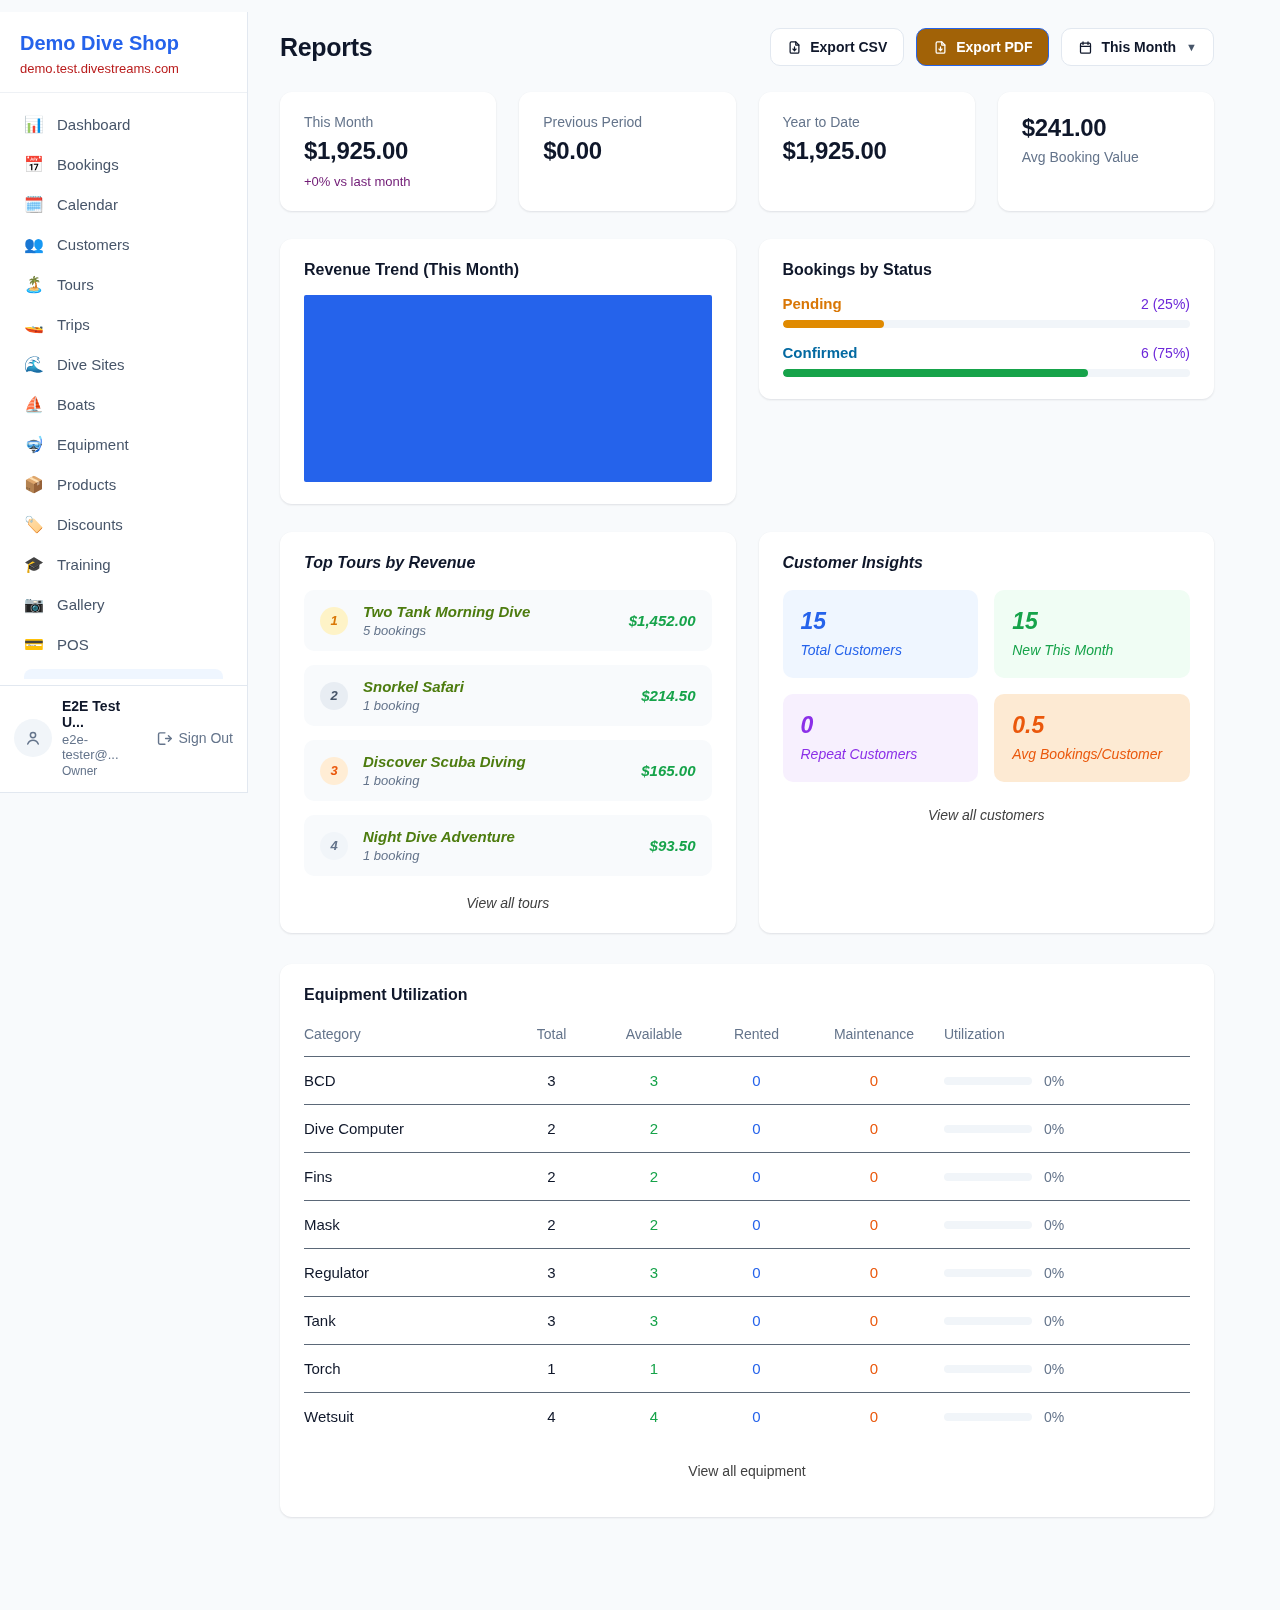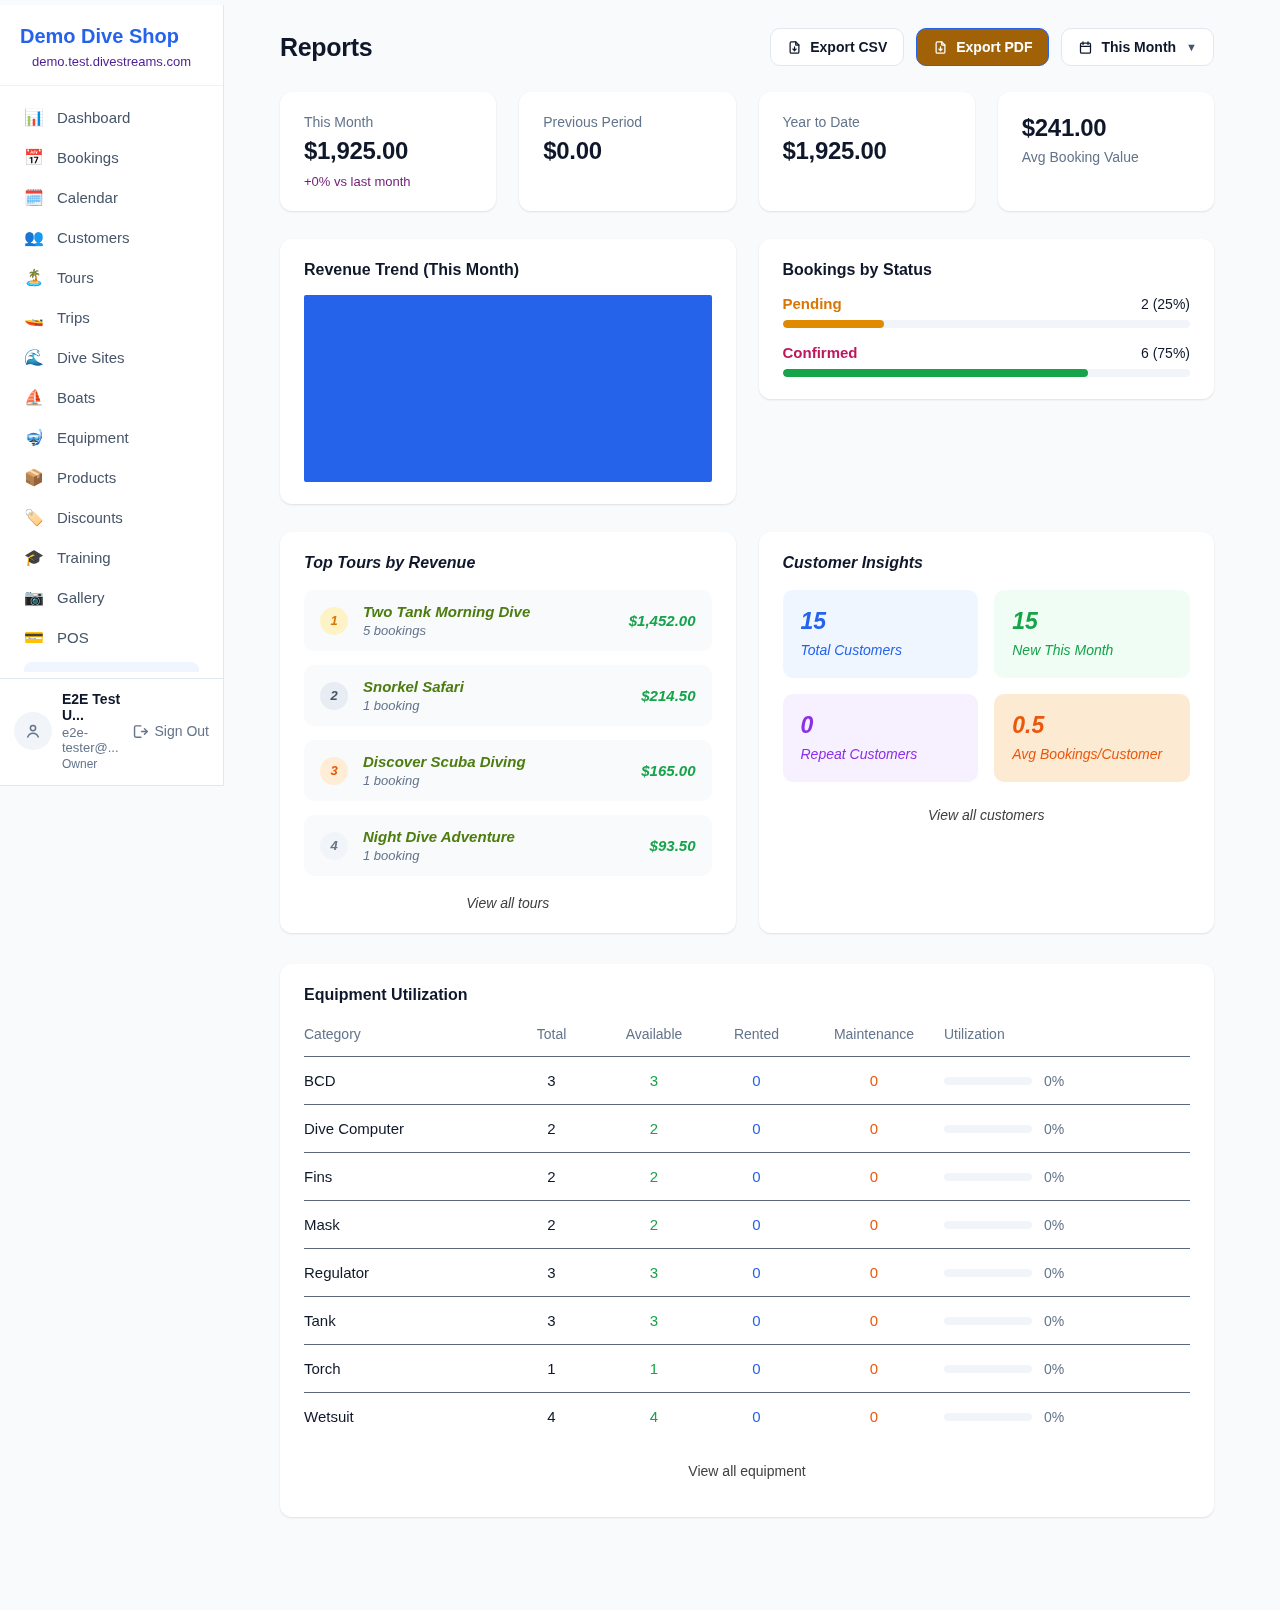--- a/index.html
+++ b/index.html
@@ -5,26 +5,26 @@
   * { box-sizing: border-box; }
   html, body { margin: 0; padding: 0; }
   body {
     width: 1280px; height: 1610px; overflow: hidden; position: relative;
     background: #f8fafc; color: #0f172a;
     font-family: "Liberation Sans", "DejaVu Sans", sans-serif;
     font-size: 15px;
   }
   
   .sidebar {
-    position: absolute; left: 0; top: 5px; width: 224px; height: 781px;
+    position: absolute; left: 0; top: 12px; width: 248px; height: 781px;
     background: #fff; border-right: 1px solid #e2e8f0; border-bottom: 1px solid #e2e8f0;
   }
   .sidebar-header { padding: 20px 20px 16px; border-bottom: 1px solid #eef1f5; }
   .shop-name { font-size: 20px; font-weight: 700; color: #2563eb; margin: 0 0 6px; }
-  .shop-domain { font-size: 13px; color: #4c1d95; text-align: center; }
+  .shop-domain { font-size: 13px; color: #b91c1c; }
   .nav { padding: 12px 12px 0; }
   .nav-item {
     display: flex; align-items: center; gap: 13px;
     padding: 10px 12px; border-radius: 8px; cursor: pointer;
     color: #475569; font-size: 15px; margin-bottom: 1px;
   }
   .nav-icon { width: 20px; text-align: center; font-size: 16px; flex: 0 0 20px; }
   .nav-item-partial { background: #eff6ff; border-radius: 8px 8px 0 0; height: 10px; margin: 5px 12px 0; }
   .user-section {
     position: absolute; bottom: 0; left: 0; right: 0; background: #fff;
@@ -67,21 +67,21 @@
   .stat-delta { font-size: 13px; color: #701a75; margin-top: 9px; }
   .stat-label-below { font-size: 14px; color: #64748b; margin-top: 7px; }
   .grid-2 { display: grid; grid-template-columns: 1fr 1fr; gap: 23px; margin-bottom: 28px; }
   .grid-2.top-align { align-items: start; }
   
   .chart-block { height: 187px; border-radius: 2px; }
   
   .status-row { margin-top: 16px; }
   .status-head { display: flex; justify-content: space-between; align-items: baseline; margin-bottom: 8px; gap: 28px; }
   .status-label { font-size: 15px; font-weight: 600; }
-  .status-value { font-size: 14px; color: #0f172a; }
+  .status-value { font-size: 14px; color: #6d28d9; }
   .bar-track { height: 8px; background: #f1f5f9; border-radius: 4px; overflow: hidden; }
   .bar-fill { height: 100%; border-radius: 4px; }
   
   .tour-row {
     display: flex; align-items: center; gap: 15px;
     background: #f8fafc; border-radius: 10px; padding: 13px 16px; margin-bottom: 14px;
   }
   .rank-badge {
     width: 28px; height: 28px; border-radius: 50%; flex: 0 0 28px;
     display: flex; align-items: center; justify-content: center;
@@ -286,21 +286,21 @@
         <div class="status-head">
           <span class="status-label" style="color:#d97706">Pending</span>
           <span class="status-value">2 (25%)</span>
         </div>
         <div class="bar-track">
           <div class="bar-fill" style="width:25%;background:#e08a00"></div>
         </div>
       </div>
       <div class="status-row">
         <div class="status-head">
-          <span class="status-label" style="color:#be185d">Confirmed</span>
+          <span class="status-label" style="color:#0369a1">Confirmed</span>
           <span class="status-value">6 (75%)</span>
         </div>
         <div class="bar-track">
           <div class="bar-fill" style="width:75%;background:#16a34a"></div>
         </div>
       </div>
     </div>
   </div>
 
   <div class="grid-2" style="margin-bottom:31px;font-style:italic;">

